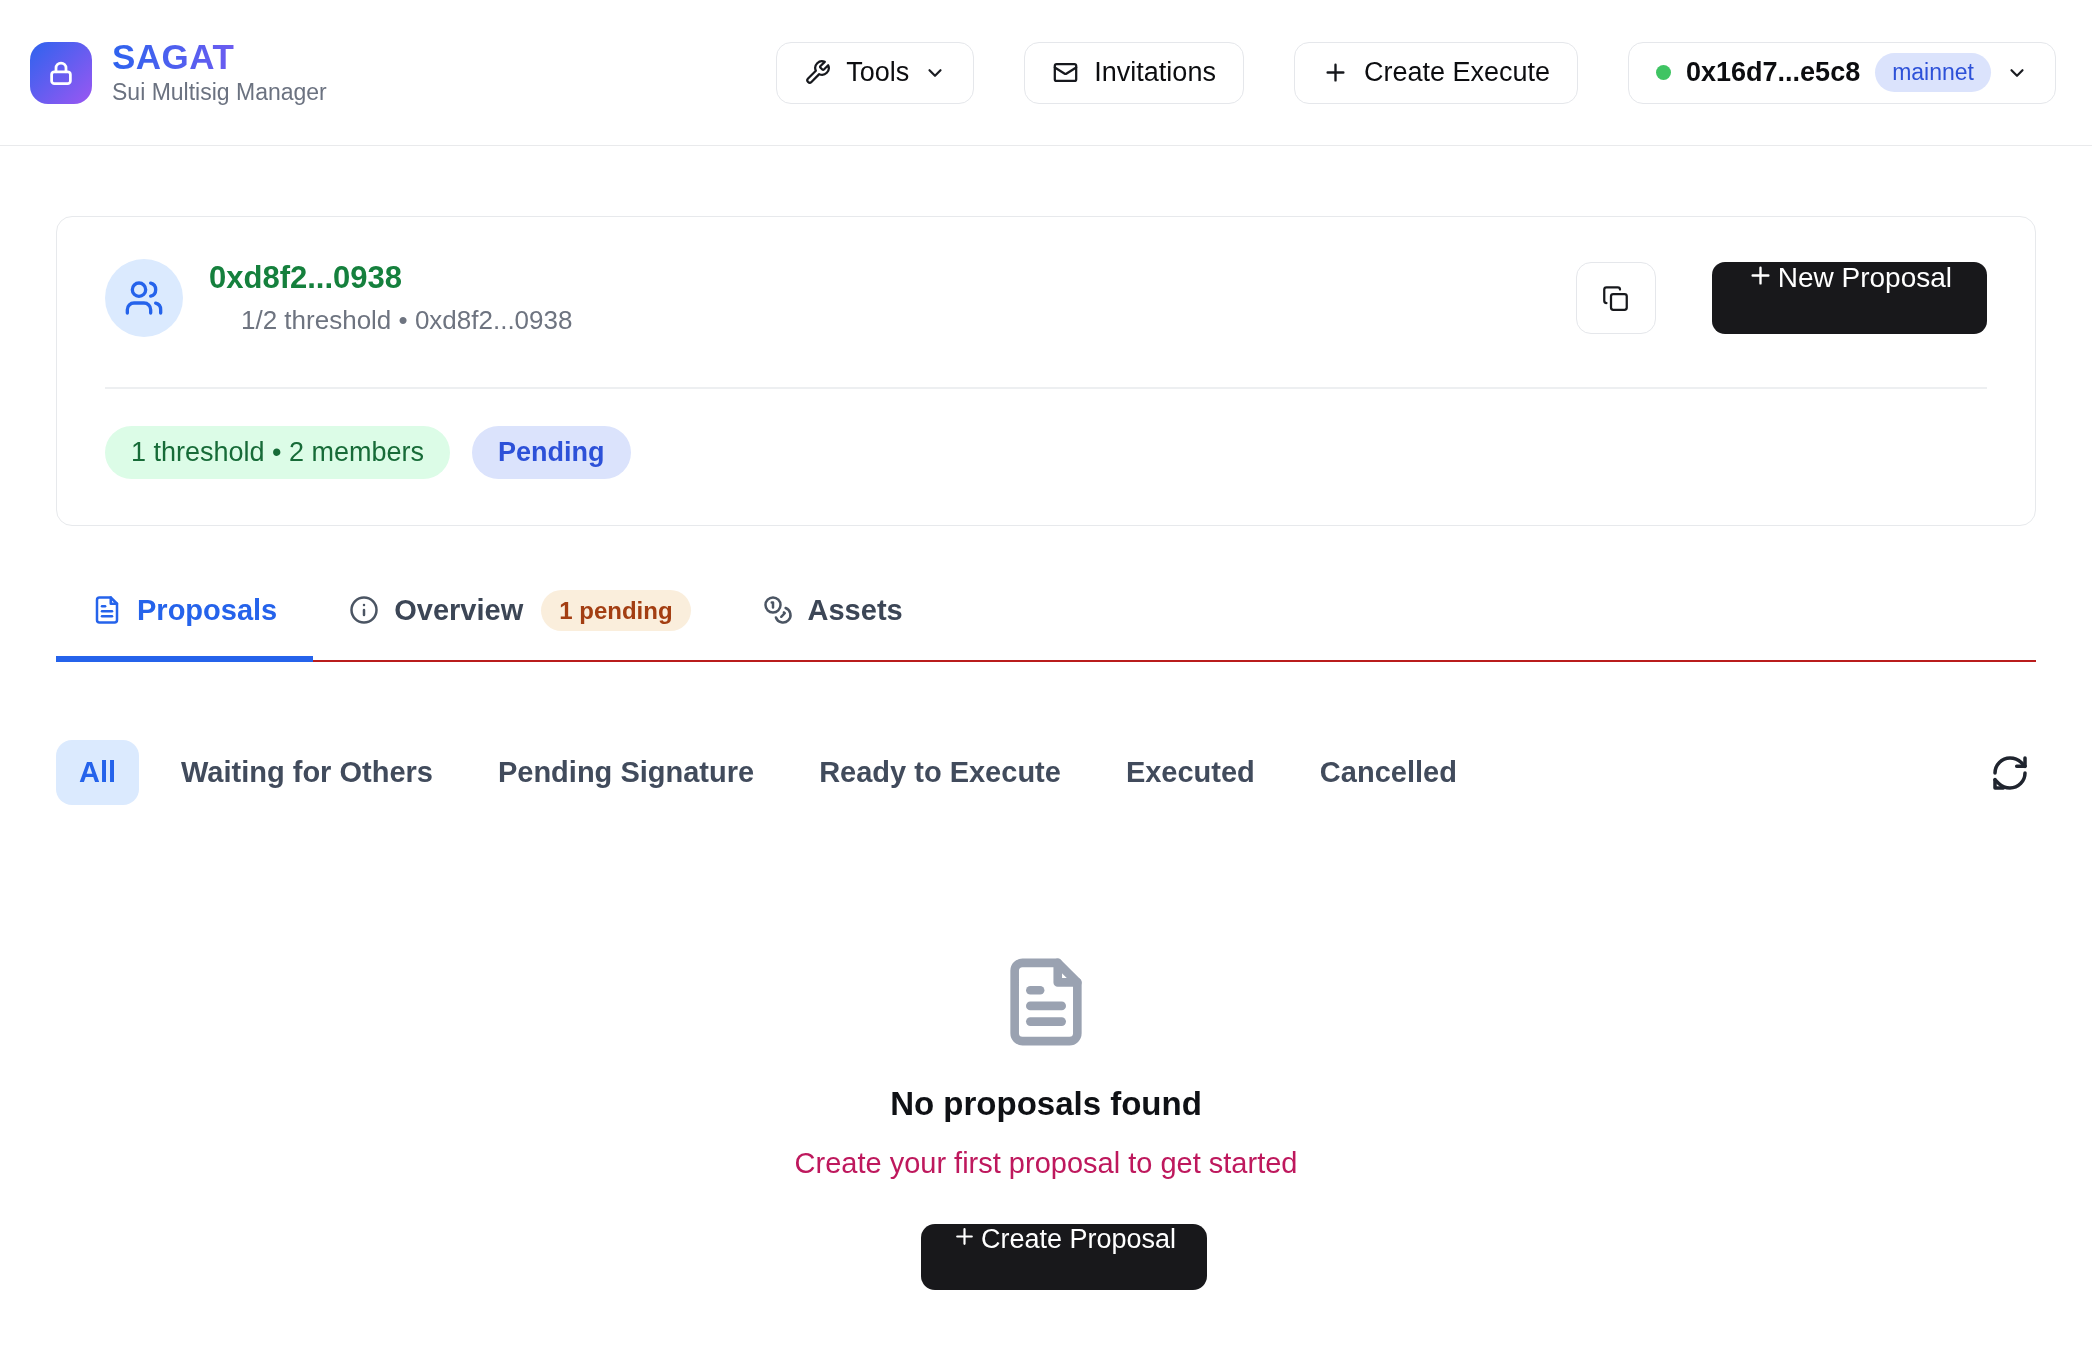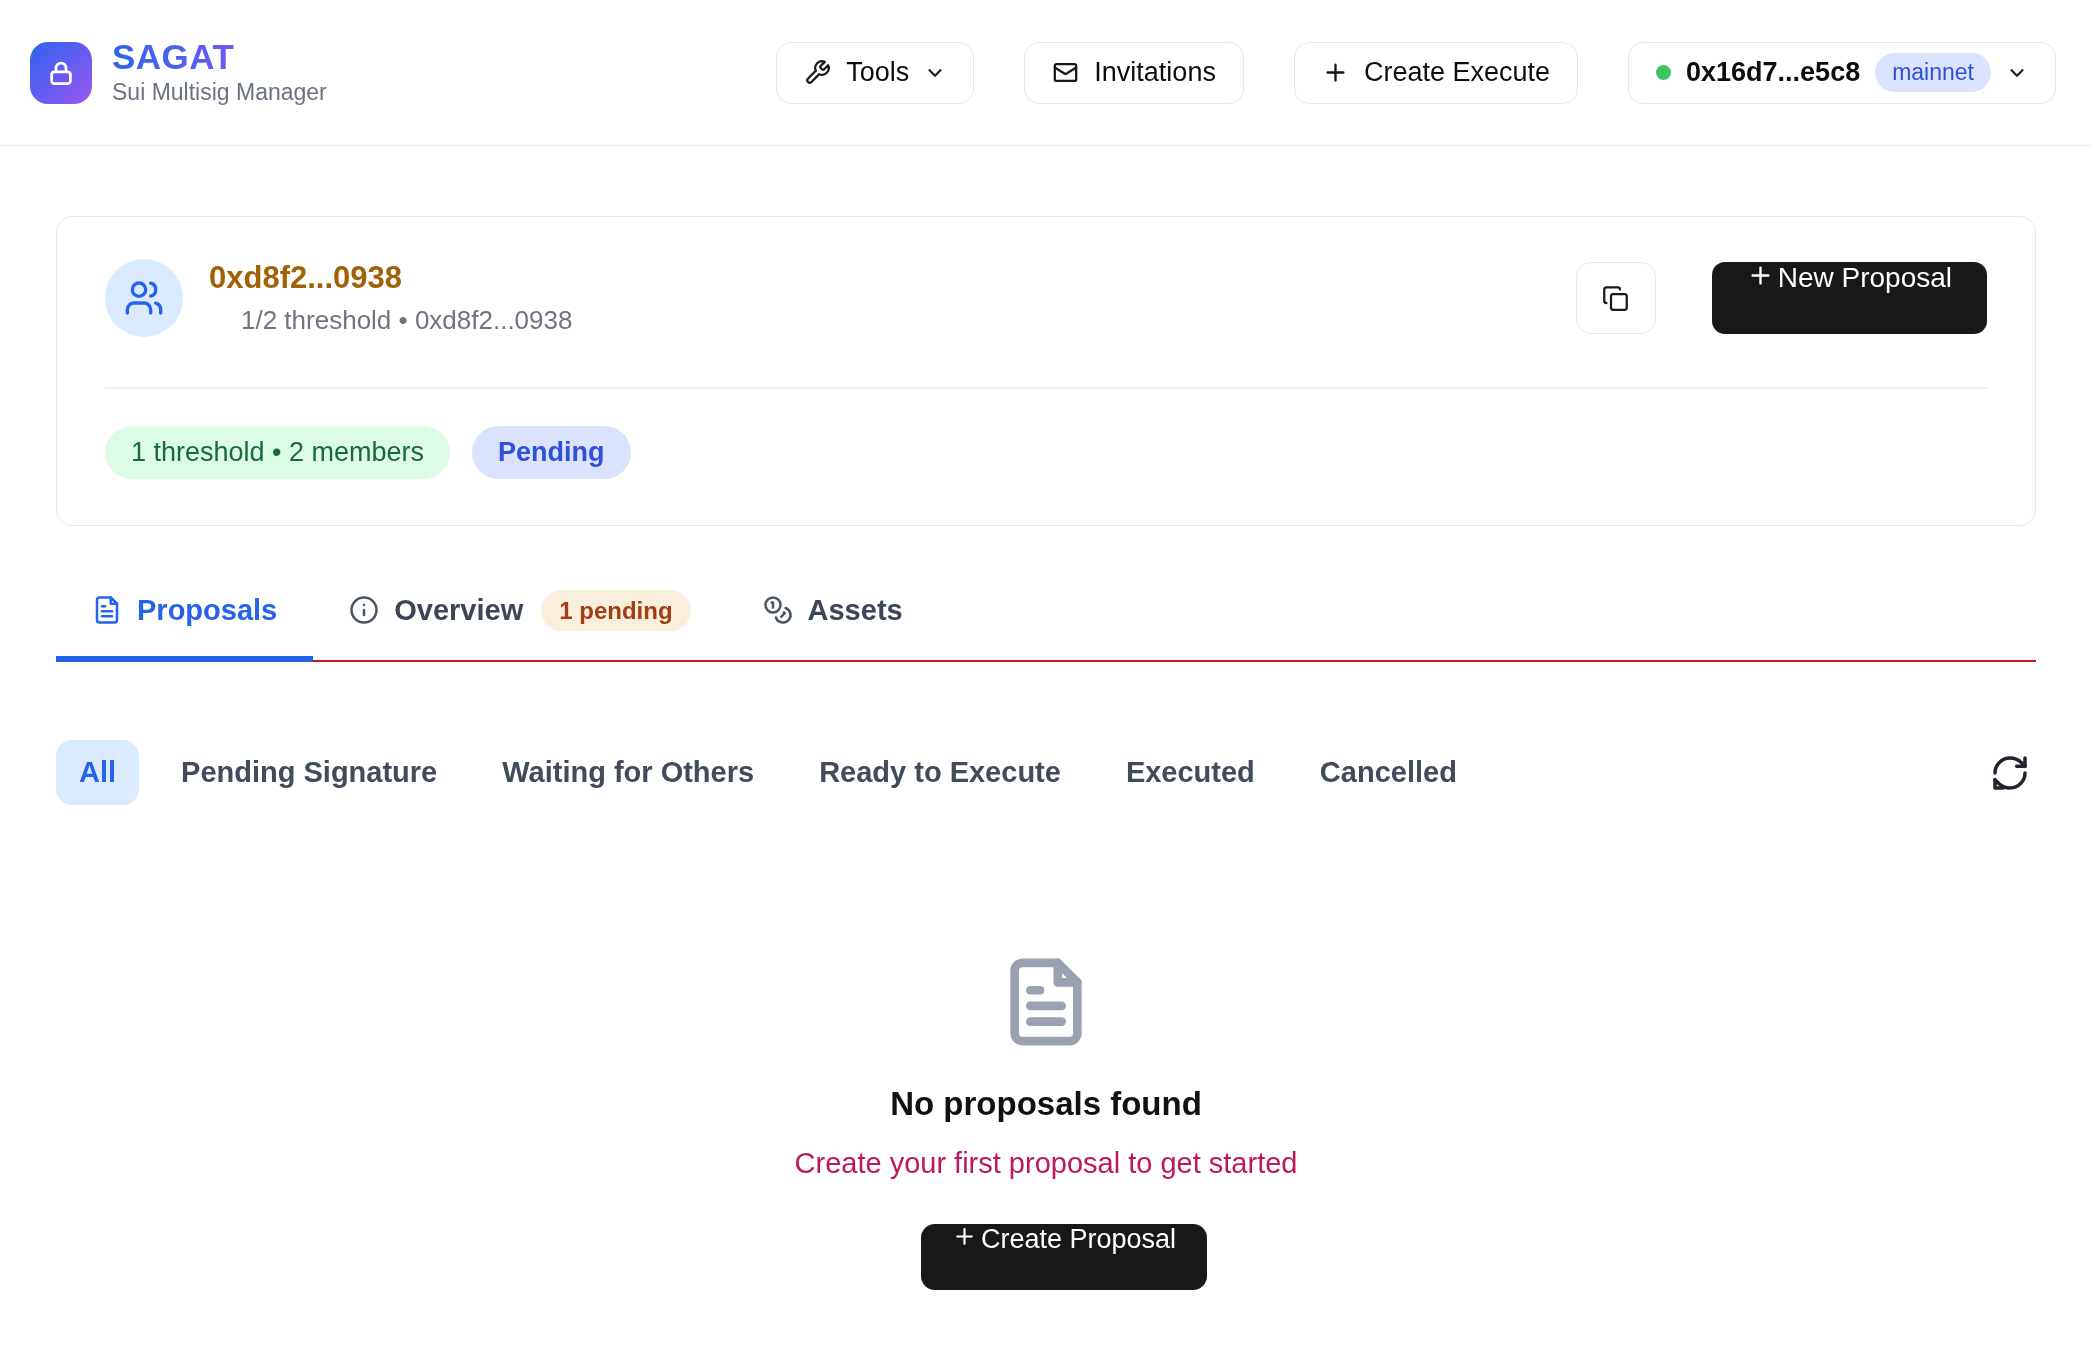--- a/index.html
+++ b/index.html
@@ -50,21 +50,21 @@
     padding:42px 48px 46px;
   }
   .card-top { display:flex; align-items:center; justify-content:space-between; }
   .card-id { display:flex; align-items:center; gap:26px; }
   .avatar {
     width:78px; height:78px; border-radius:50%;
     background:var(--light-blue-bg,#dbeafe);
     display:flex; align-items:center; justify-content:center; flex:0 0 auto;
   }
   .avatar svg { width:40px; height:40px; color:var(--accent-blue,#2f6bf0); }
-  .card-title { font-size:31px; font-weight:700; color:#a16207; }
+  .card-title { font-size:31px; font-weight:700; color:#15803d; }
   .card-subtitle { font-size:26px; color:#6e7480; margin-top:9px;margin-left:32px; }
   .card-actions { display:flex; align-items:center; gap:20px; }
   .copy-btn {
     width:80px; height:72px; background:#fff; border:1.5px solid #e5e7eb;
     border-radius:15px; display:flex; align-items:center; justify-content:center; cursor:pointer;
   }
   .copy-btn svg { width:27px; height:27px; color:#17191d; }
   .dark-btn {
     display:flex; align-items:flex-start; gap:4px;
     background:var(--dark-button-bg,#18181b); color:#fff; border:none; border-radius:13px;
@@ -263,22 +263,22 @@
             <path d="M7 6h1v4"></path>
             <path d="m16.71 13.88.7.71-2.82 2.82"></path>
           </svg>
         </span>
         <span>Assets</span>
       </button>
     </nav>
 
     <div class="filters">
       <button class="filter active">All</button>
+      <button class="filter">Waiting for Others</button>
       <button class="filter">Pending Signature</button>
-      <button class="filter">Waiting for Others</button>
       <button class="filter">Ready to Execute</button>
       <button class="filter">Executed</button>
       <button class="filter">Cancelled</button>
       <button class="refresh-btn">
         <span>
           <svg viewBox="0 0 24 24" fill="none" stroke="currentColor" stroke-width="2.1" stroke-linecap="round" stroke-linejoin="round" style="width:40px;height:40px;display:block;">
             <path d="M3 12a9 9 0 0 1 9-9 9.75 9.75 0 0 1 6.74 2.74L21 8"></path>
             <path d="M21 3v5h-5"></path>
             <path d="M21 12a9 9 0 0 1-9 9 9.75 9.75 0 0 1-6.74-2.74L3 16"></path>
             <path d="M8 21H3v-5"></path>

